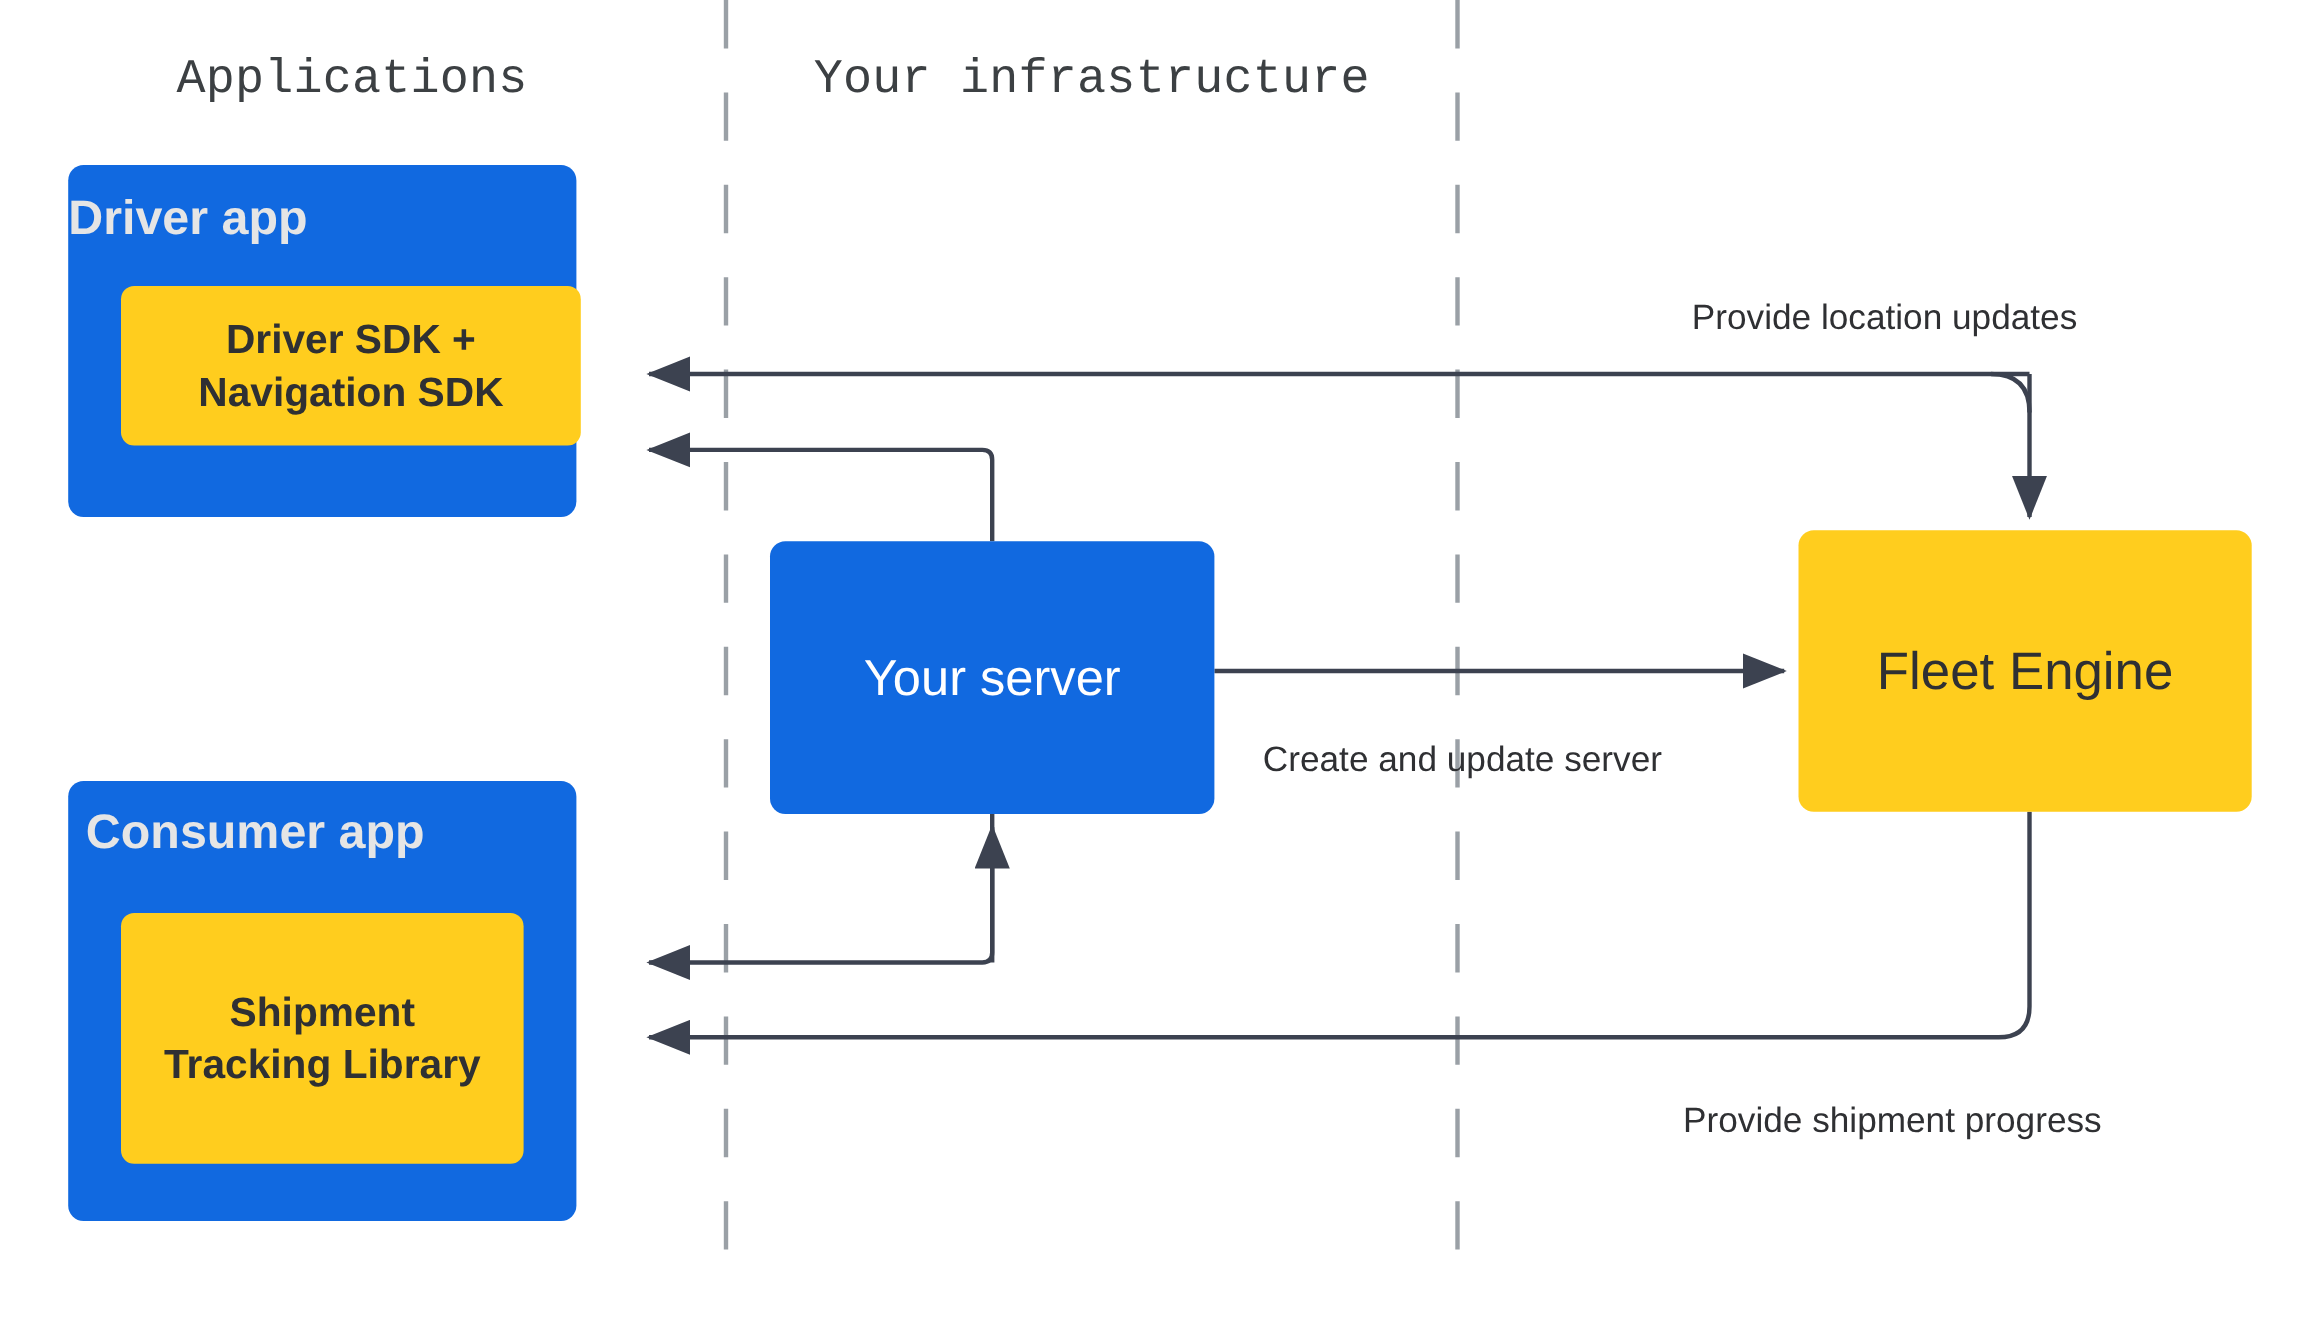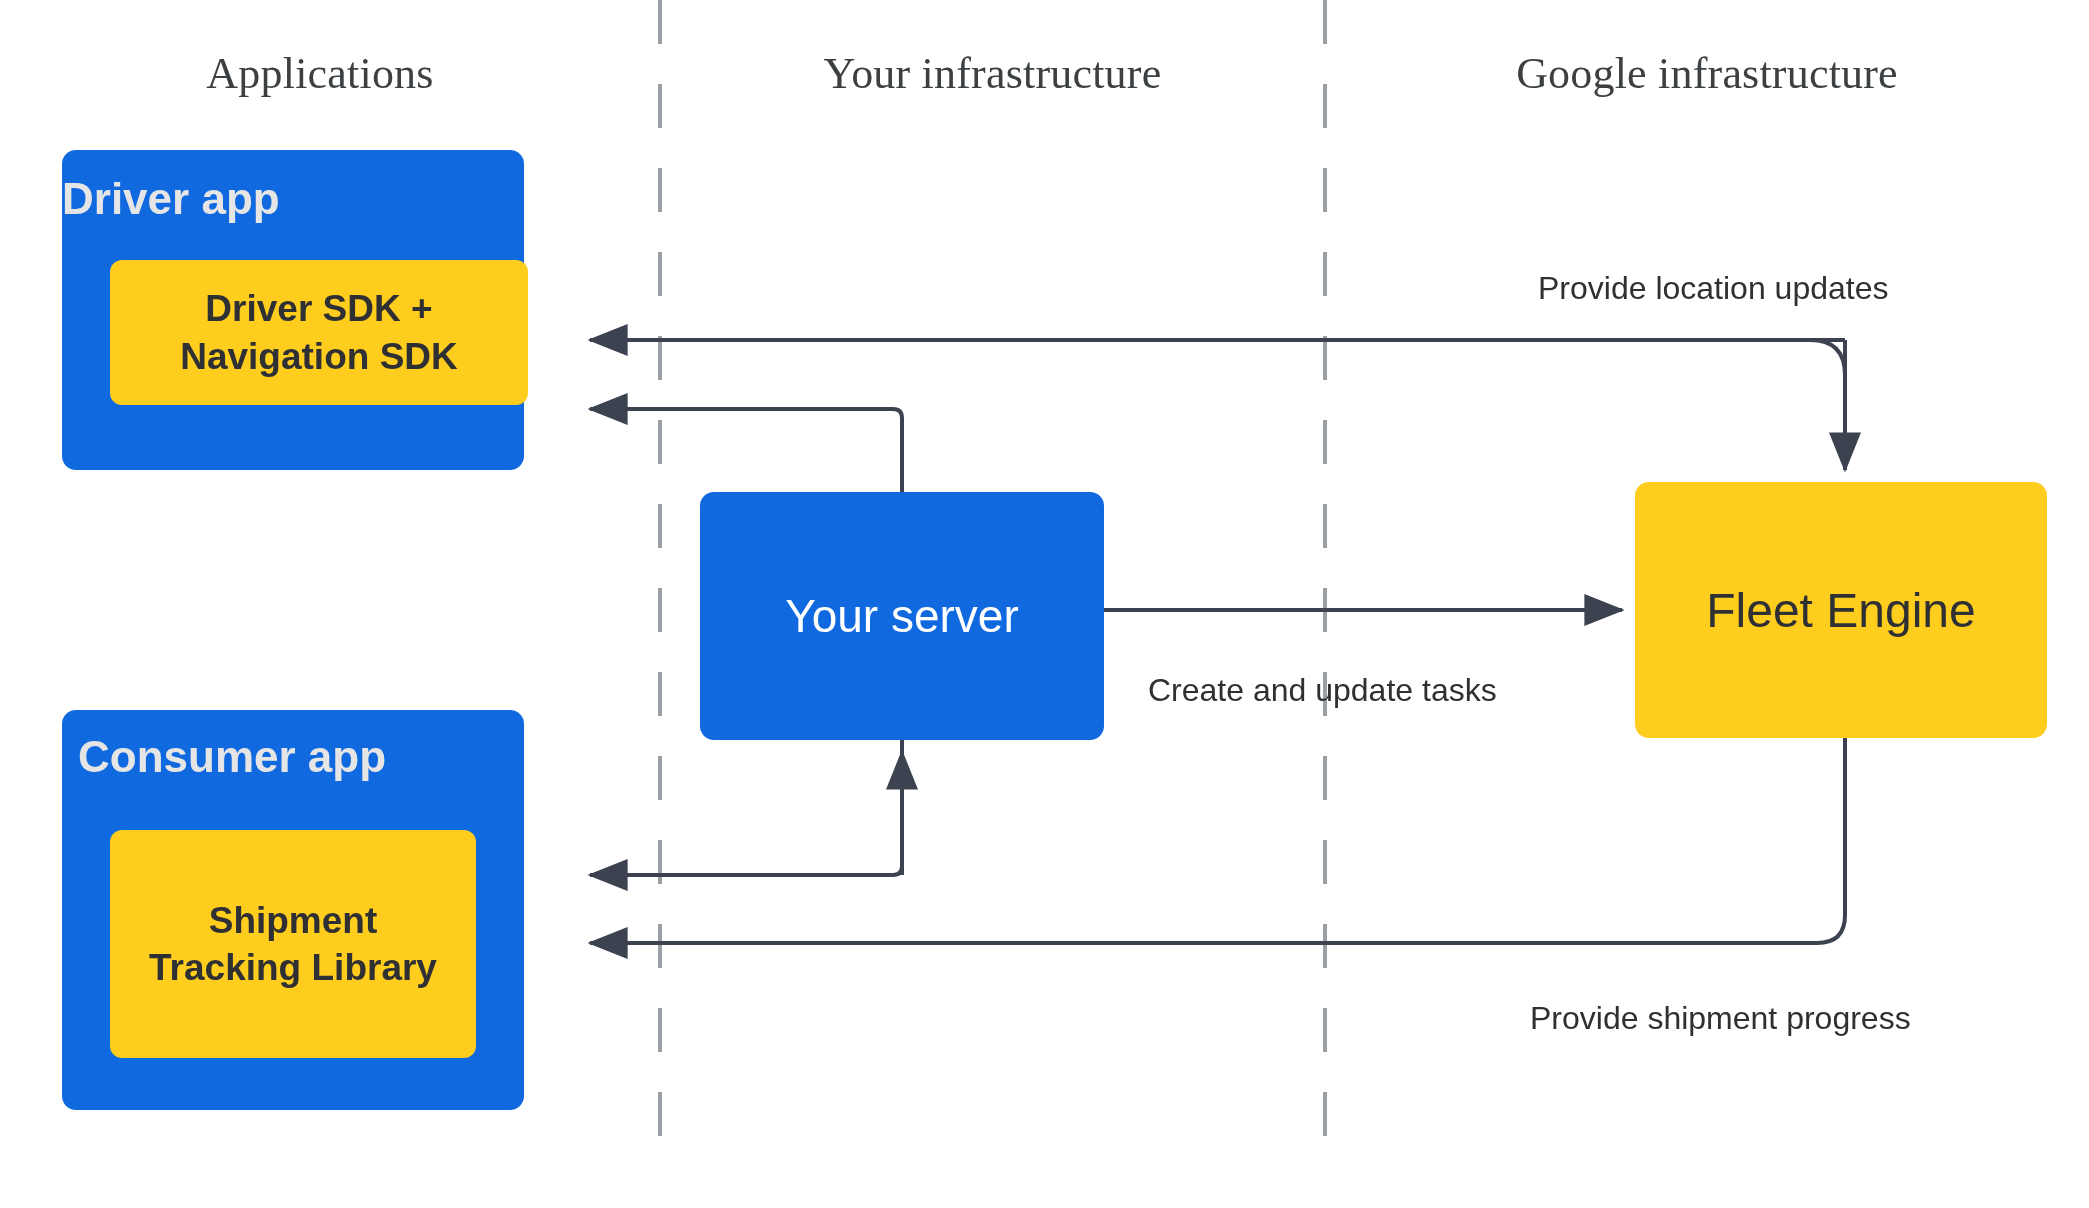--- a/index.html
+++ b/index.html
@@ -27,21 +27,21 @@
 
   
   .col-header {
     position: absolute;
     color: #3c4043;
     font-size: 44px;
     font-weight: 400;
     letter-spacing: 0.2px;
     white-space: nowrap;
     text-align: center;
-    font-family: Liberation Serif, serif;
+    font-family: Liberation Mono, monospace;
   }
   #header-applications { left: 0px;    top: 48px; width: 640px; }
   #header-your-infra   { left: 660px;  top: 48px; width: 665px; }
   #header-google-infra { left: 1325px; top: 48px; width: 764px; }
 
   
   .app-box {
     position: absolute;
     background: #1169e0;
     border-radius: 14px;
@@ -165,21 +165,20 @@
 
     <path d="M 902 740 L 902 866 Q 902 875 893 875 L 590 875" fill="none" stroke="#3c4250" stroke-width="4" marker-end="url(#arrowhead)"></path>
 
     <path d="M 902 875 L 902 752" fill="none" stroke="#3c4250" stroke-width="4" marker-end="url(#arrowhead)"></path>
 
     <path d="M 1845 738 L 1845 915 Q 1845 943 1817 943 L 590 943" fill="none" stroke="#3c4250" stroke-width="4" marker-end="url(#arrowhead)"></path>
   </svg>
 
   <div class="col-header" id="header-applications">Applications</div>
   <div class="col-header" id="header-your-infra">Your infrastructure</div>
-  <div class="col-header" id="header-google-infra">Google infrastructure</div>
 
   <div class="app-box" id="driver-app-box">
     <div class="app-title" id="driver-app-title">Driver app</div>
   </div>
   <div class="sdk-box" id="driver-sdk-box">
     <span>
       <span>Driver SDK +</span><br>
       <span>Navigation SDK</span>
     </span>
   </div>
@@ -196,16 +195,16 @@
 
   <div id="your-server-box">
     <span>Your server</span>
   </div>
 
   <div id="fleet-engine-box">
     <span>Fleet Engine</span>
   </div>
 
   <div class="edge-label" id="label-provide-location">Provide location updates</div>
-  <div class="edge-label" id="label-create-tasks">Create and update tasks</div>
+  <div class="edge-label" id="label-create-tasks">Create and update server</div>
   <div class="edge-label" id="label-provide-shipment">Provide shipment progress</div>
 
 </div>
 
 </body></html>

